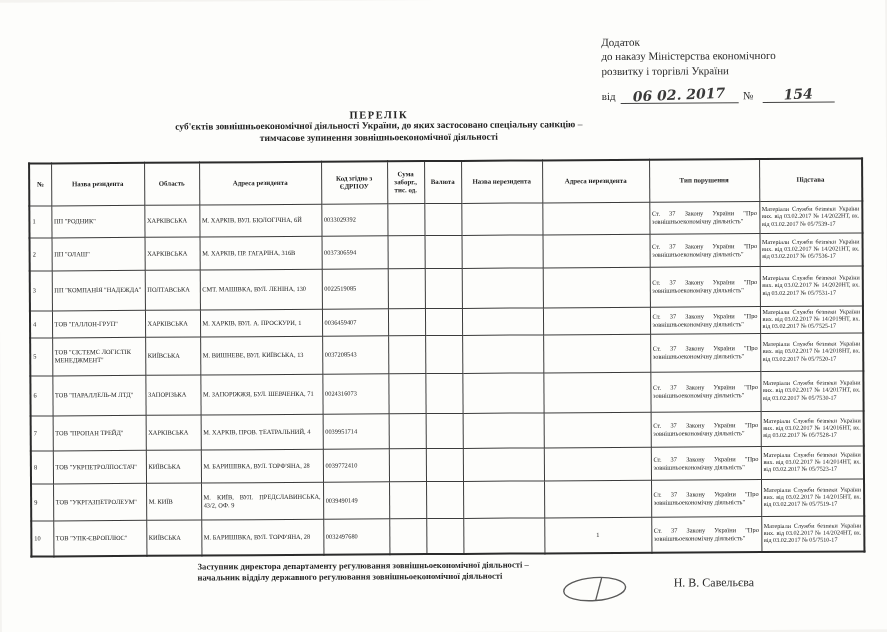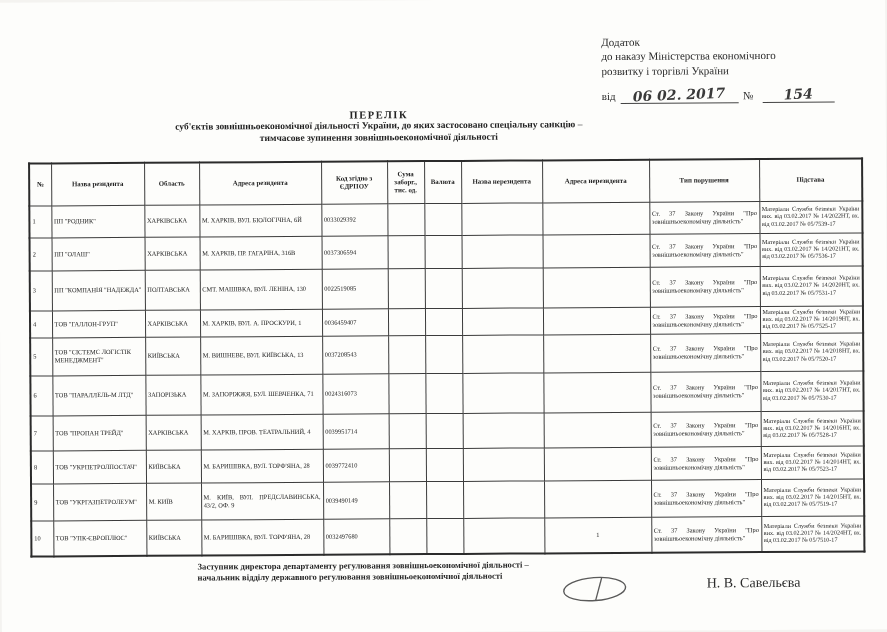--- a/index.html
+++ b/index.html
@@ -79,22 +79,22 @@
   td.c-nonres_addr { text-align: center; }
   td.c-violation { text-align: justify; }
   td.c-basis { text-align: justify; font-size: 6.1px; }
   
   .footer-block {
     position: absolute; left: 196px; top: 560px; width: 445px;
     font-weight: bold; font-size: 8.6px; line-height: 1.25; color: #262626;
   }
   .sig-ellipse { position: absolute; left: 556px; top: 572px; }
   .signer {
-    position: absolute; left: 685px; top: 577px;
-    font-size: 14px; color: #2c2c2c; padding-left: 20px;
+    position: absolute; left: 652px; top: 577px;
+    font-size: 12px; color: #2c2c2c; padding-left: 20px;
   }
 </style>
 </head>
 <body>
 
 <div class="sheet">
 
   <div class="annex">
     <div>Додаток</div>
     <div>до наказу Міністерства економічного</div>

